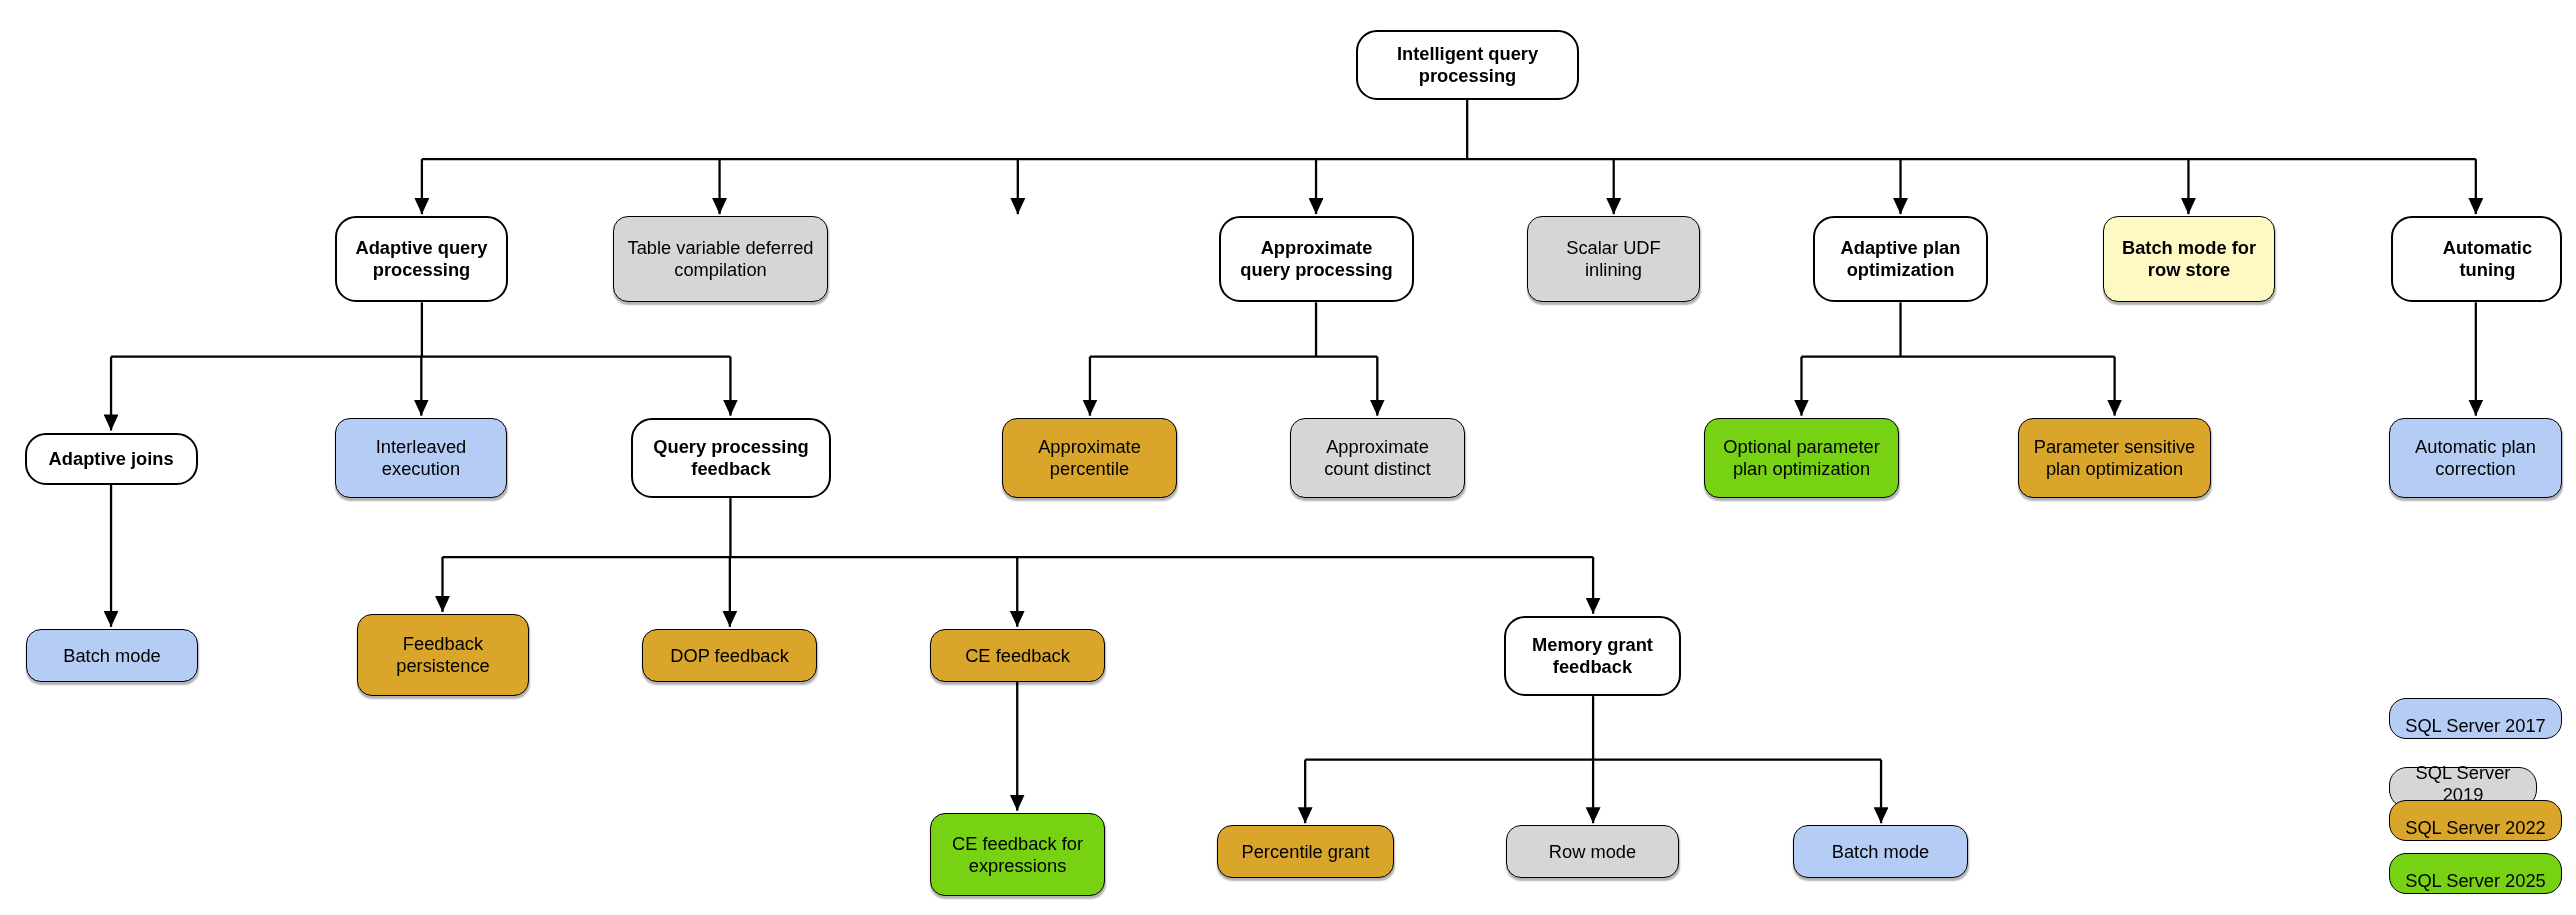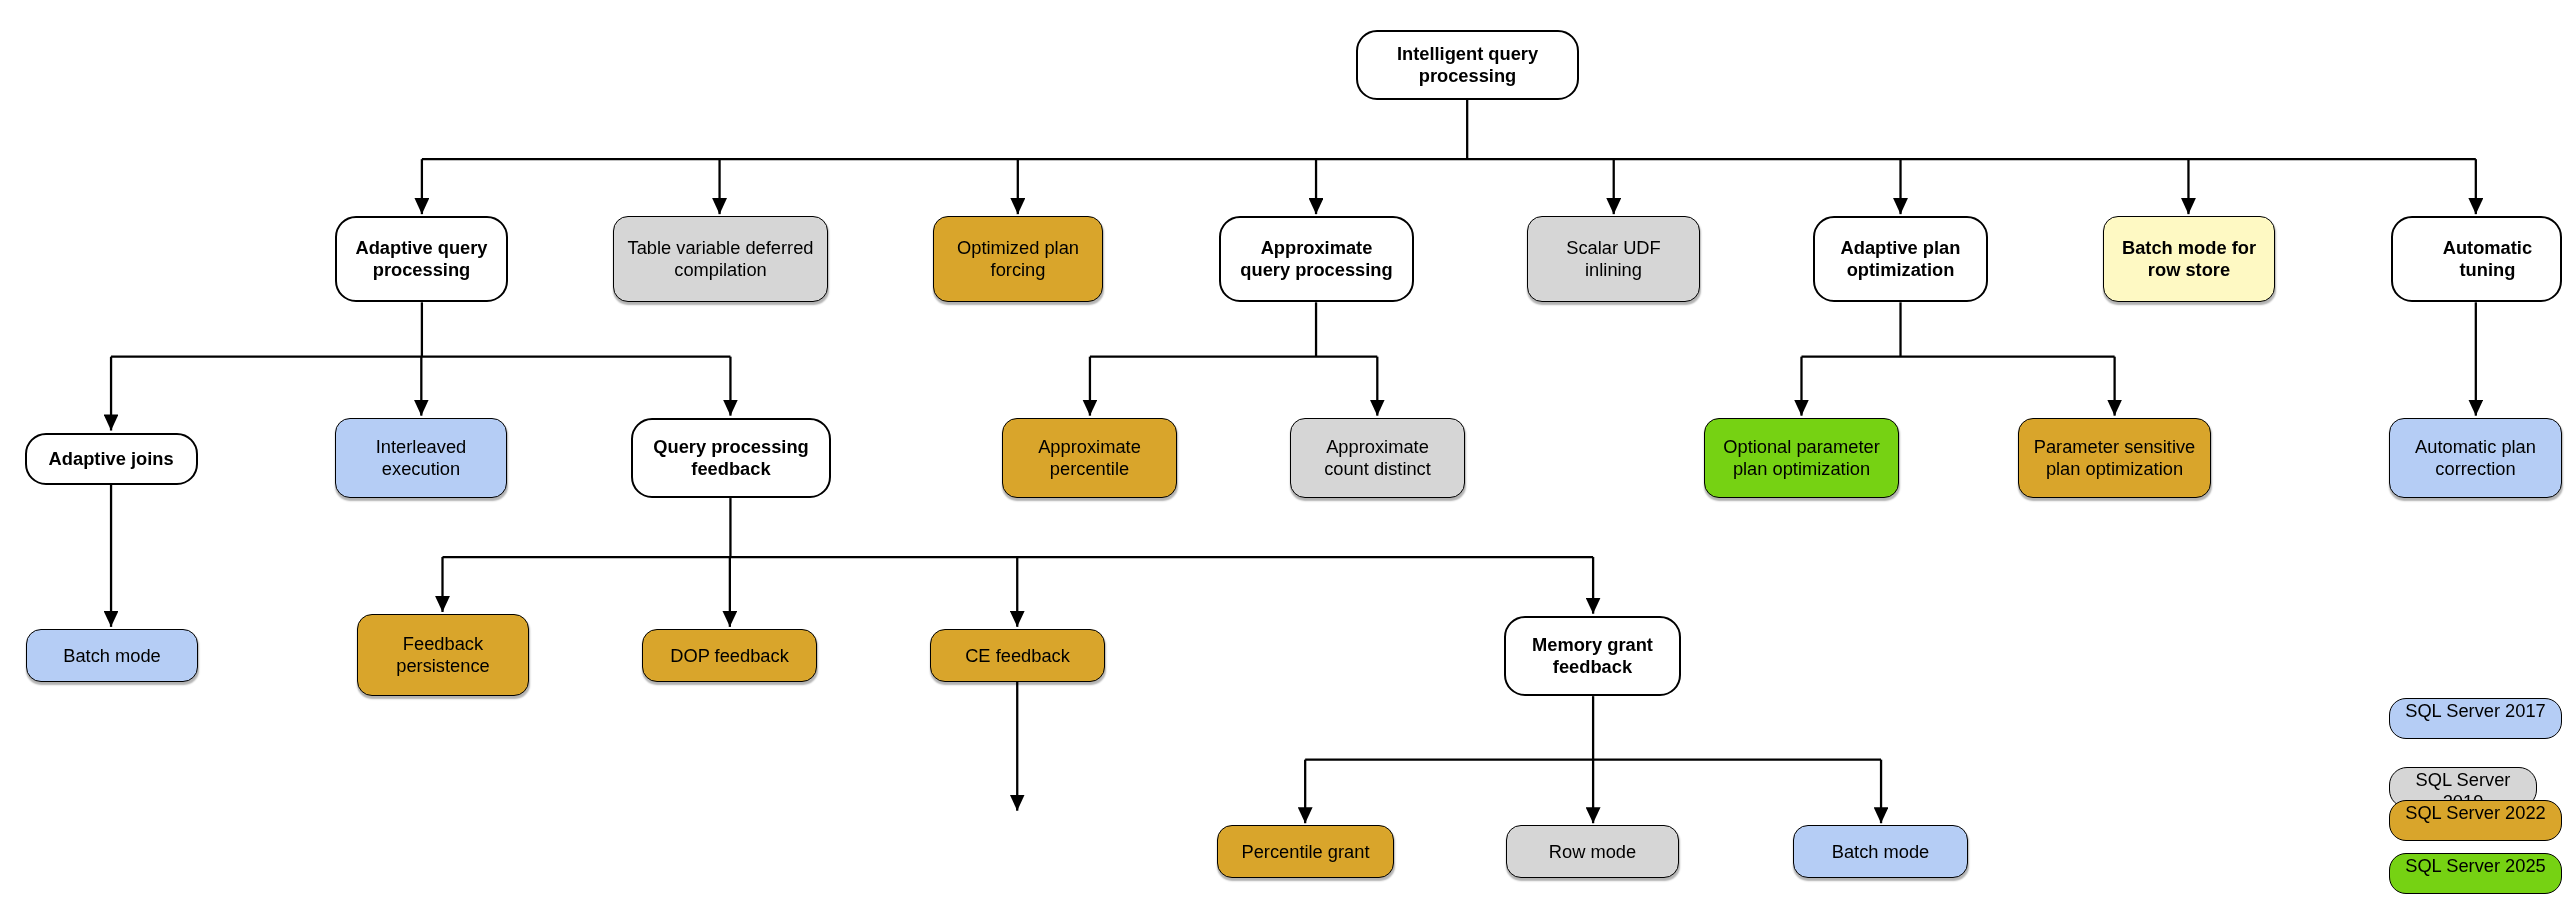--- a/index.html
+++ b/index.html
@@ -37,21 +37,21 @@
     border-radius: 21px;
   }
   .node.shadow {
     box-shadow: 0.6px 2.3px 1.7px rgba(0,0,0,0.30);
   }
   .node .lbl { display: block; }
   .node.bal .lbl { text-wrap: balance; }
   .legend-item {
     position: absolute;
     display: flex;
-    align-items: flex-start;
+    align-items: flex-end;
     justify-content: center;
     text-align: center;
     box-sizing: border-box;
     border: 1.7px solid #000000;
     border-radius: 17px;
     font-size: 18.3px;
     padding: 1.1px 5.7px;
   }
 </style>
 </head>
@@ -119,23 +119,20 @@
   <div class="node parent" style="left: 1356px; top: 30px; width: 223px; height: 70px; background-color: rgb(255, 255, 255);">
     <span class="lbl">Intelligent query processing</span>
   </div>
 
   <div class="node parent" style="left: 335px; top: 216px; width: 173px; height: 86px; background-color: rgb(255, 255, 255);">
     <span class="lbl">Adaptive query processing</span>
   </div>
   <div class="node shadow" style="left: 613px; top: 216px; width: 215px; height: 86px; background-color: rgb(214, 214, 214);">
     <span class="lbl">Table variable deferred compilation</span>
   </div>
-  <div class="node shadow" style="left: 933px; top: 216px; width: 170px; height: 86px; background-color: rgb(217, 165, 43);">
-    <span class="lbl">Optimized plan forcing</span>
-  </div>
   <div class="node parent bal" style="left: 1219px; top: 216px; width: 195px; height: 86px; background-color: rgb(255, 255, 255);">
     <span class="lbl">Approximate query processing</span>
   </div>
   <div class="node shadow" style="left: 1527px; top: 216px; width: 173px; height: 86px; background-color: rgb(214, 214, 214);">
     <span class="lbl">Scalar UDF inlining</span>
   </div>
   <div class="node parent" style="left: 1813px; top: 216px; width: 175px; height: 86px; background-color: rgb(255, 255, 255);">
     <span class="lbl">Adaptive plan optimization</span>
   </div>
   <div class="node shadow" style="left: 2103px; top: 216px; width: 172px; height: 86px; background-color: #fef9c3; font-weight: bold;">
@@ -179,20 +176,23 @@
   <div class="node shadow" style="left: 642px; top: 629px; width: 175px; height: 53px; background-color: rgb(217, 165, 43);">
     <span class="lbl">DOP feedback</span>
   </div>
   <div class="node shadow" style="left: 930px; top: 629px; width: 175px; height: 53px; background-color: rgb(217, 165, 43);">
     <span class="lbl">CE feedback</span>
   </div>
   <div class="node parent" style="left: 1504px; top: 616px; width: 177px; height: 80px; background-color: rgb(255, 255, 255);">
     <span class="lbl">Memory grant feedback</span>
   </div>
 
+  <div class="node shadow" style="left: 930px; top: 813px; width: 175px; height: 83px; background-color: rgb(118, 210, 19);">
+    <span class="lbl">CE feedback for expressions</span>
+  </div>
   <div class="node shadow" style="left: 1217px; top: 825px; width: 177px; height: 53px; background-color: rgb(217, 165, 43);">
     <span class="lbl">Percentile grant</span>
   </div>
   <div class="node shadow" style="left: 1506px; top: 825px; width: 173px; height: 53px; background-color: rgb(214, 214, 214);">
     <span class="lbl">Row mode</span>
   </div>
   <div class="node shadow" style="left: 1793px; top: 825px; width: 175px; height: 53px; background-color: rgb(181, 205, 245);">
     <span class="lbl">Batch mode</span>
   </div>
 

